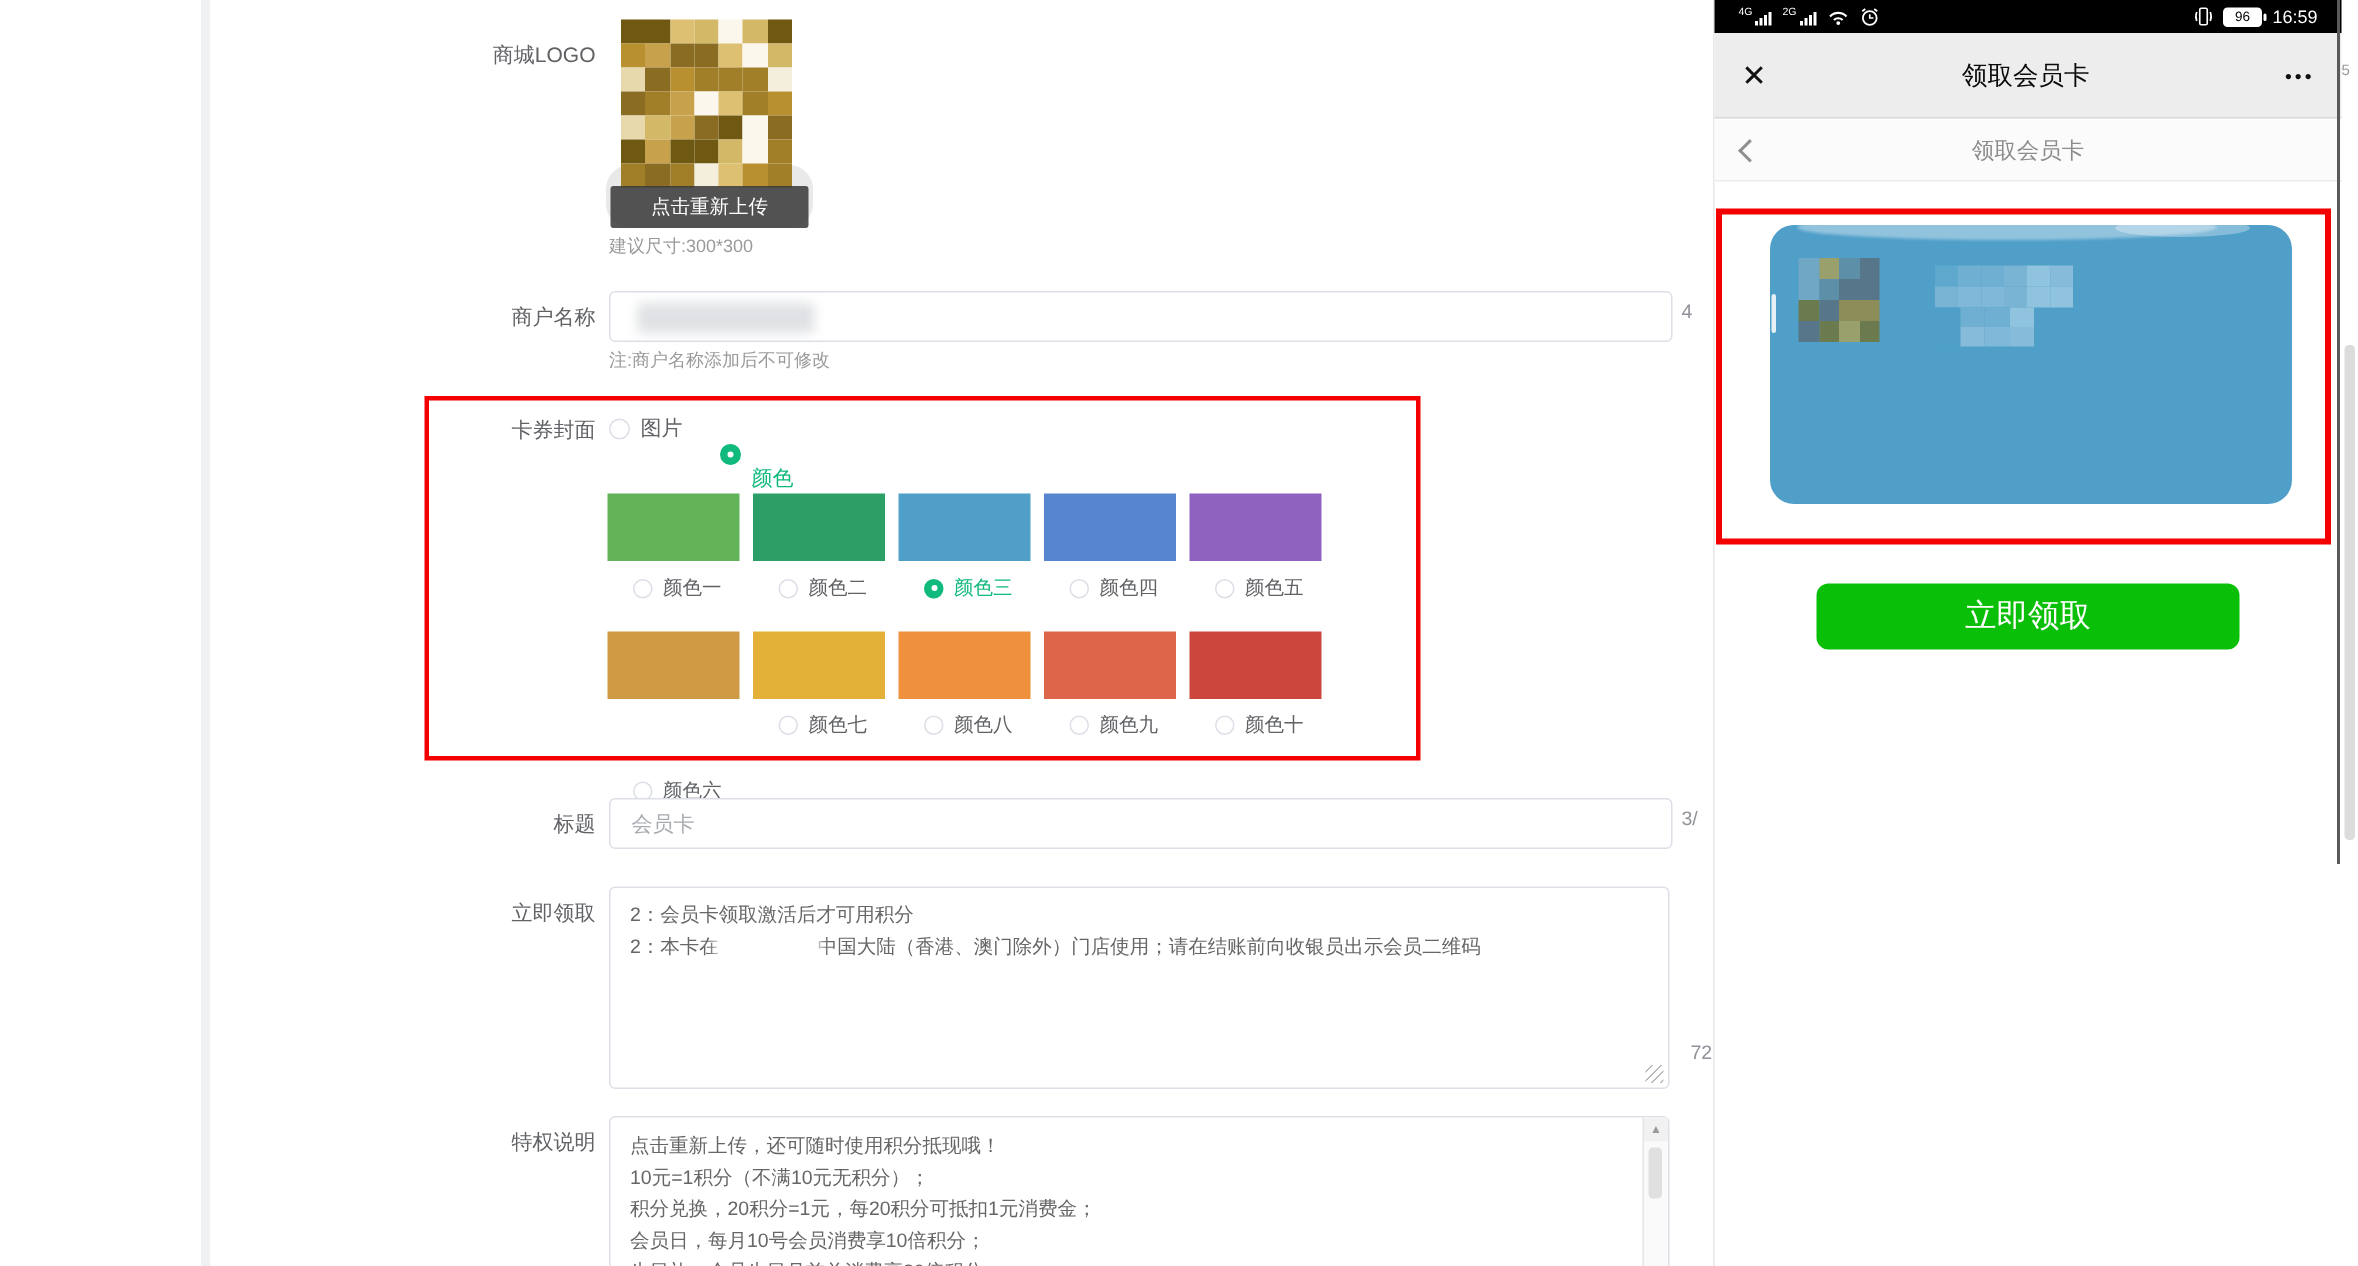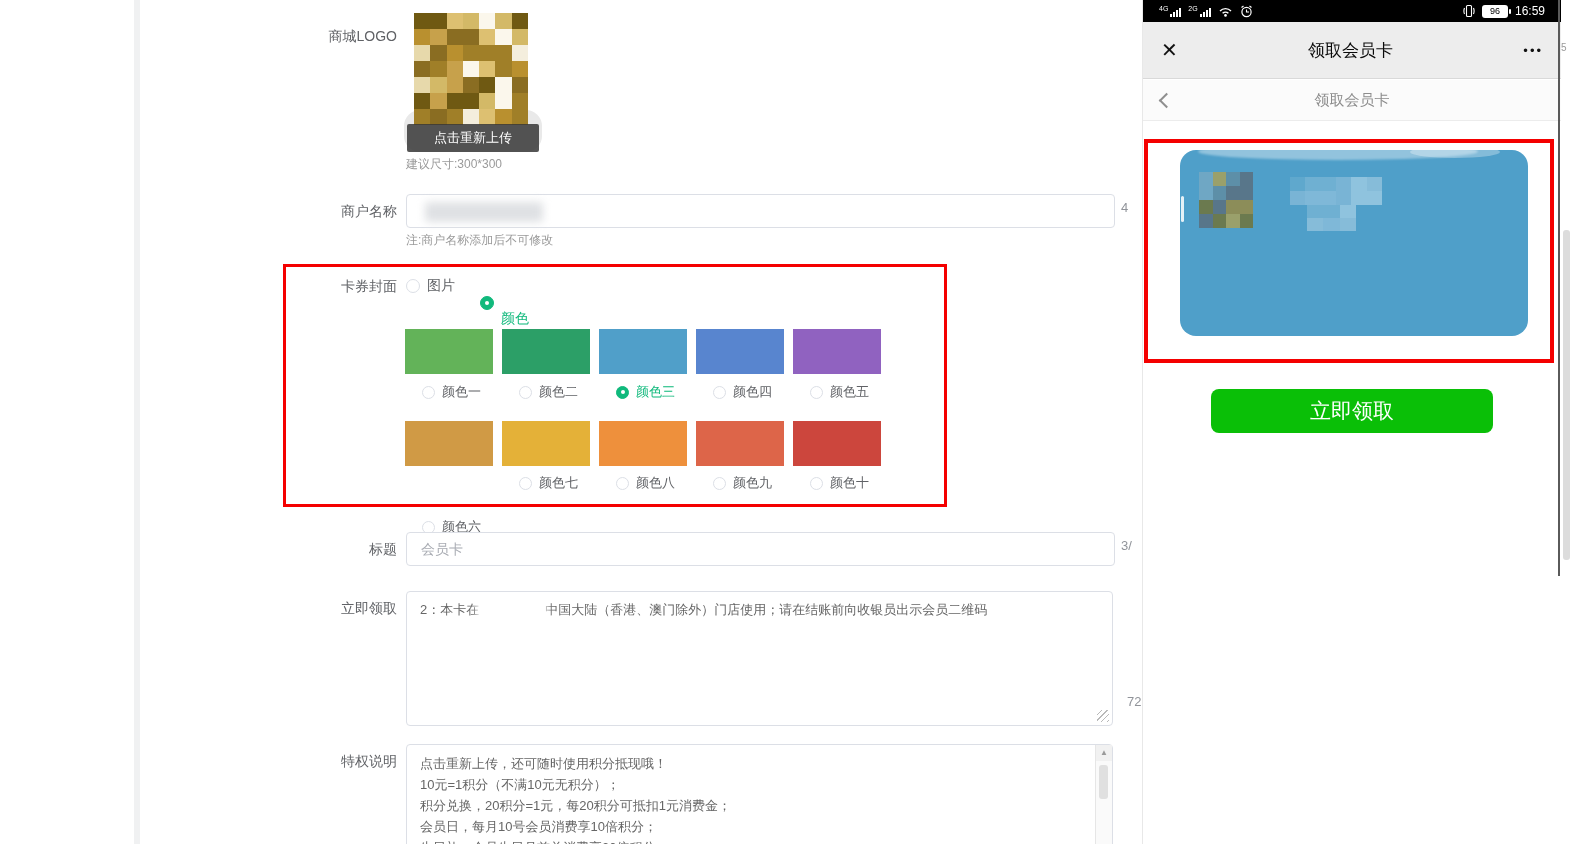--- a/index.html
+++ b/index.html
@@ -236,20 +236,21 @@
       <span class="cl">颜色十</span>
     </div>
 
   <div class="flabel" style="top:541px;">标题</div>
   <div class="tinput" style="left:406px;top:532px;width:709px;height:34px;font-size:14px;color:#a8abb2;line-height:32px;padding-left:14px;">会员卡</div>
   <div class="counter" style="left:1121px;top:538px;">3/</div>
 
   <div class="flabel" style="top:600px;">立即领取</div>
   <div class="tinput" style="left:406px;top:591px;width:707px;height:135px;">
     <div class="talines" style="left:13px;top:7px;">
+      <div>2：会员卡领取激活后才可用积分</div>
       <div><span>2：本卡在</span><span class="redact"></span><span>中国大陆（香港、澳门除外）门店使用；请在结账前向收银员出示会员二维码</span></div>
     </div>
     <div class="resize-handle" style="right:3px;bottom:3px;"></div>
   </div>
   <div class="counter" style="left:1127px;top:694px;">72</div>
 
   <div class="flabel" style="top:753px;">特权说明</div>
   <div class="tinput" style="left:406px;top:744px;width:707px;height:120px;">
     <div class="talines" style="left:13px;top:8px;">
       <div>点击重新上传，还可随时使用积分抵现哦！</div>

